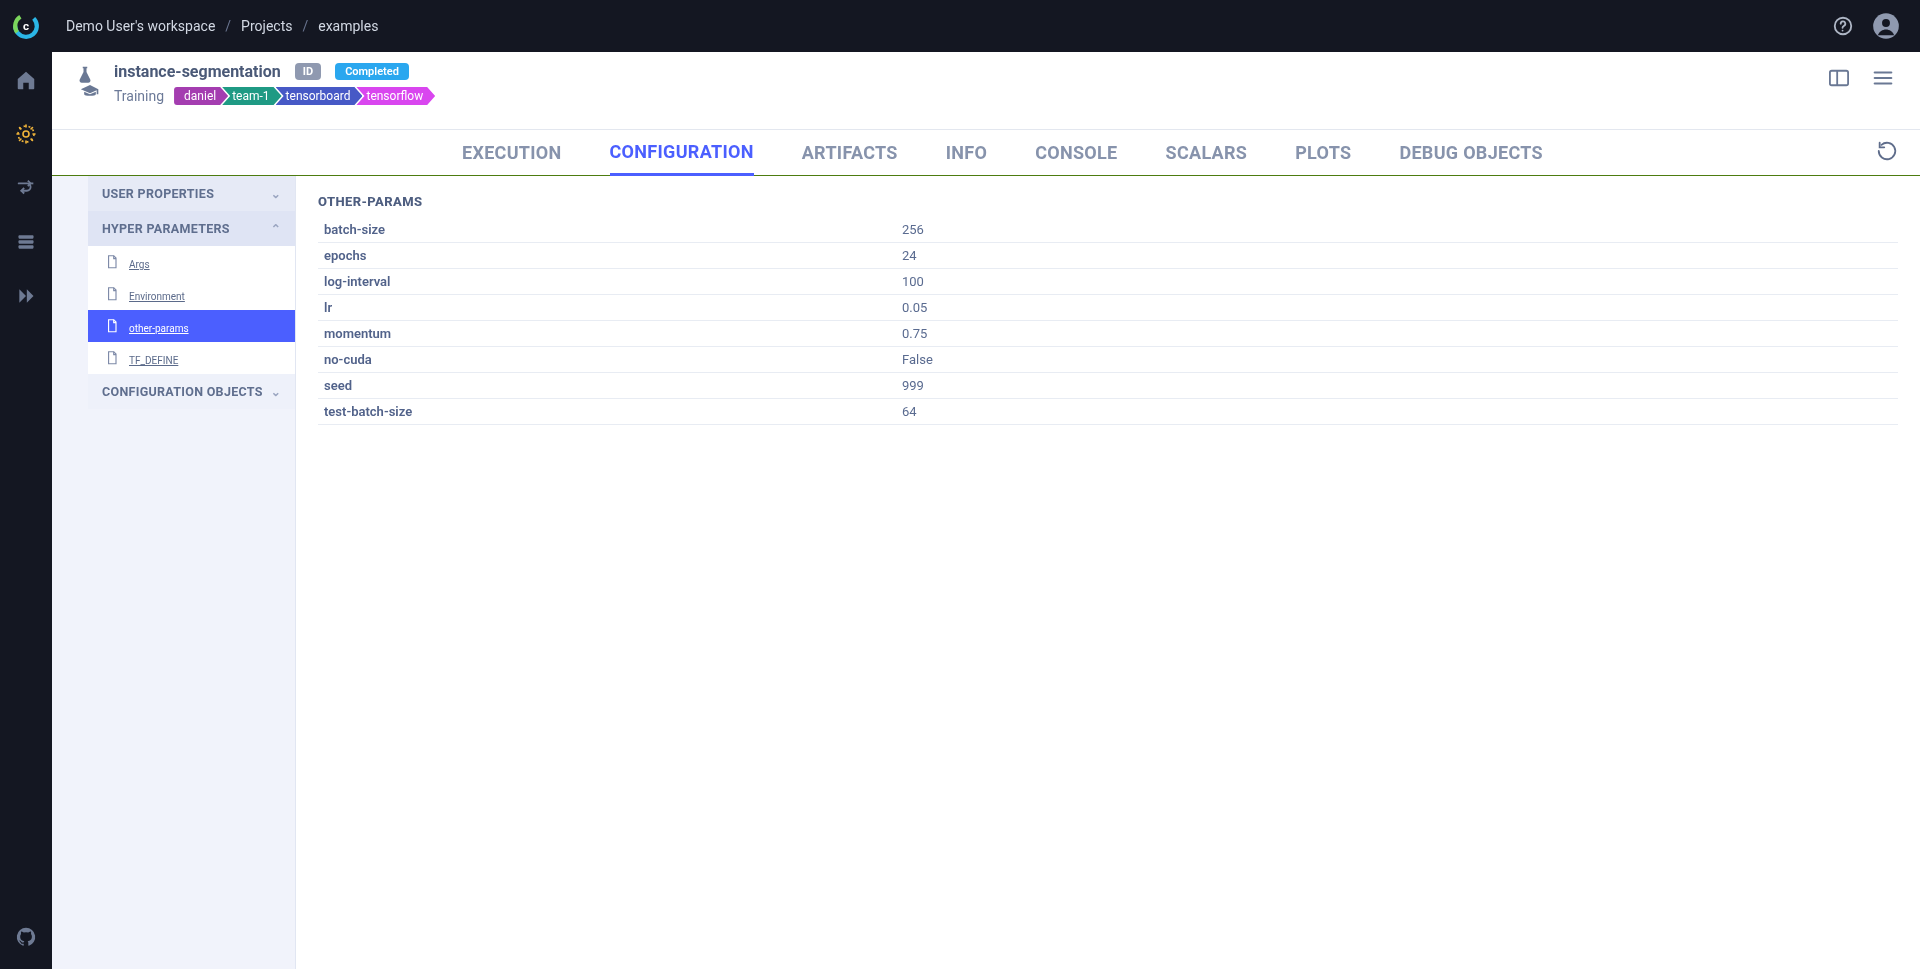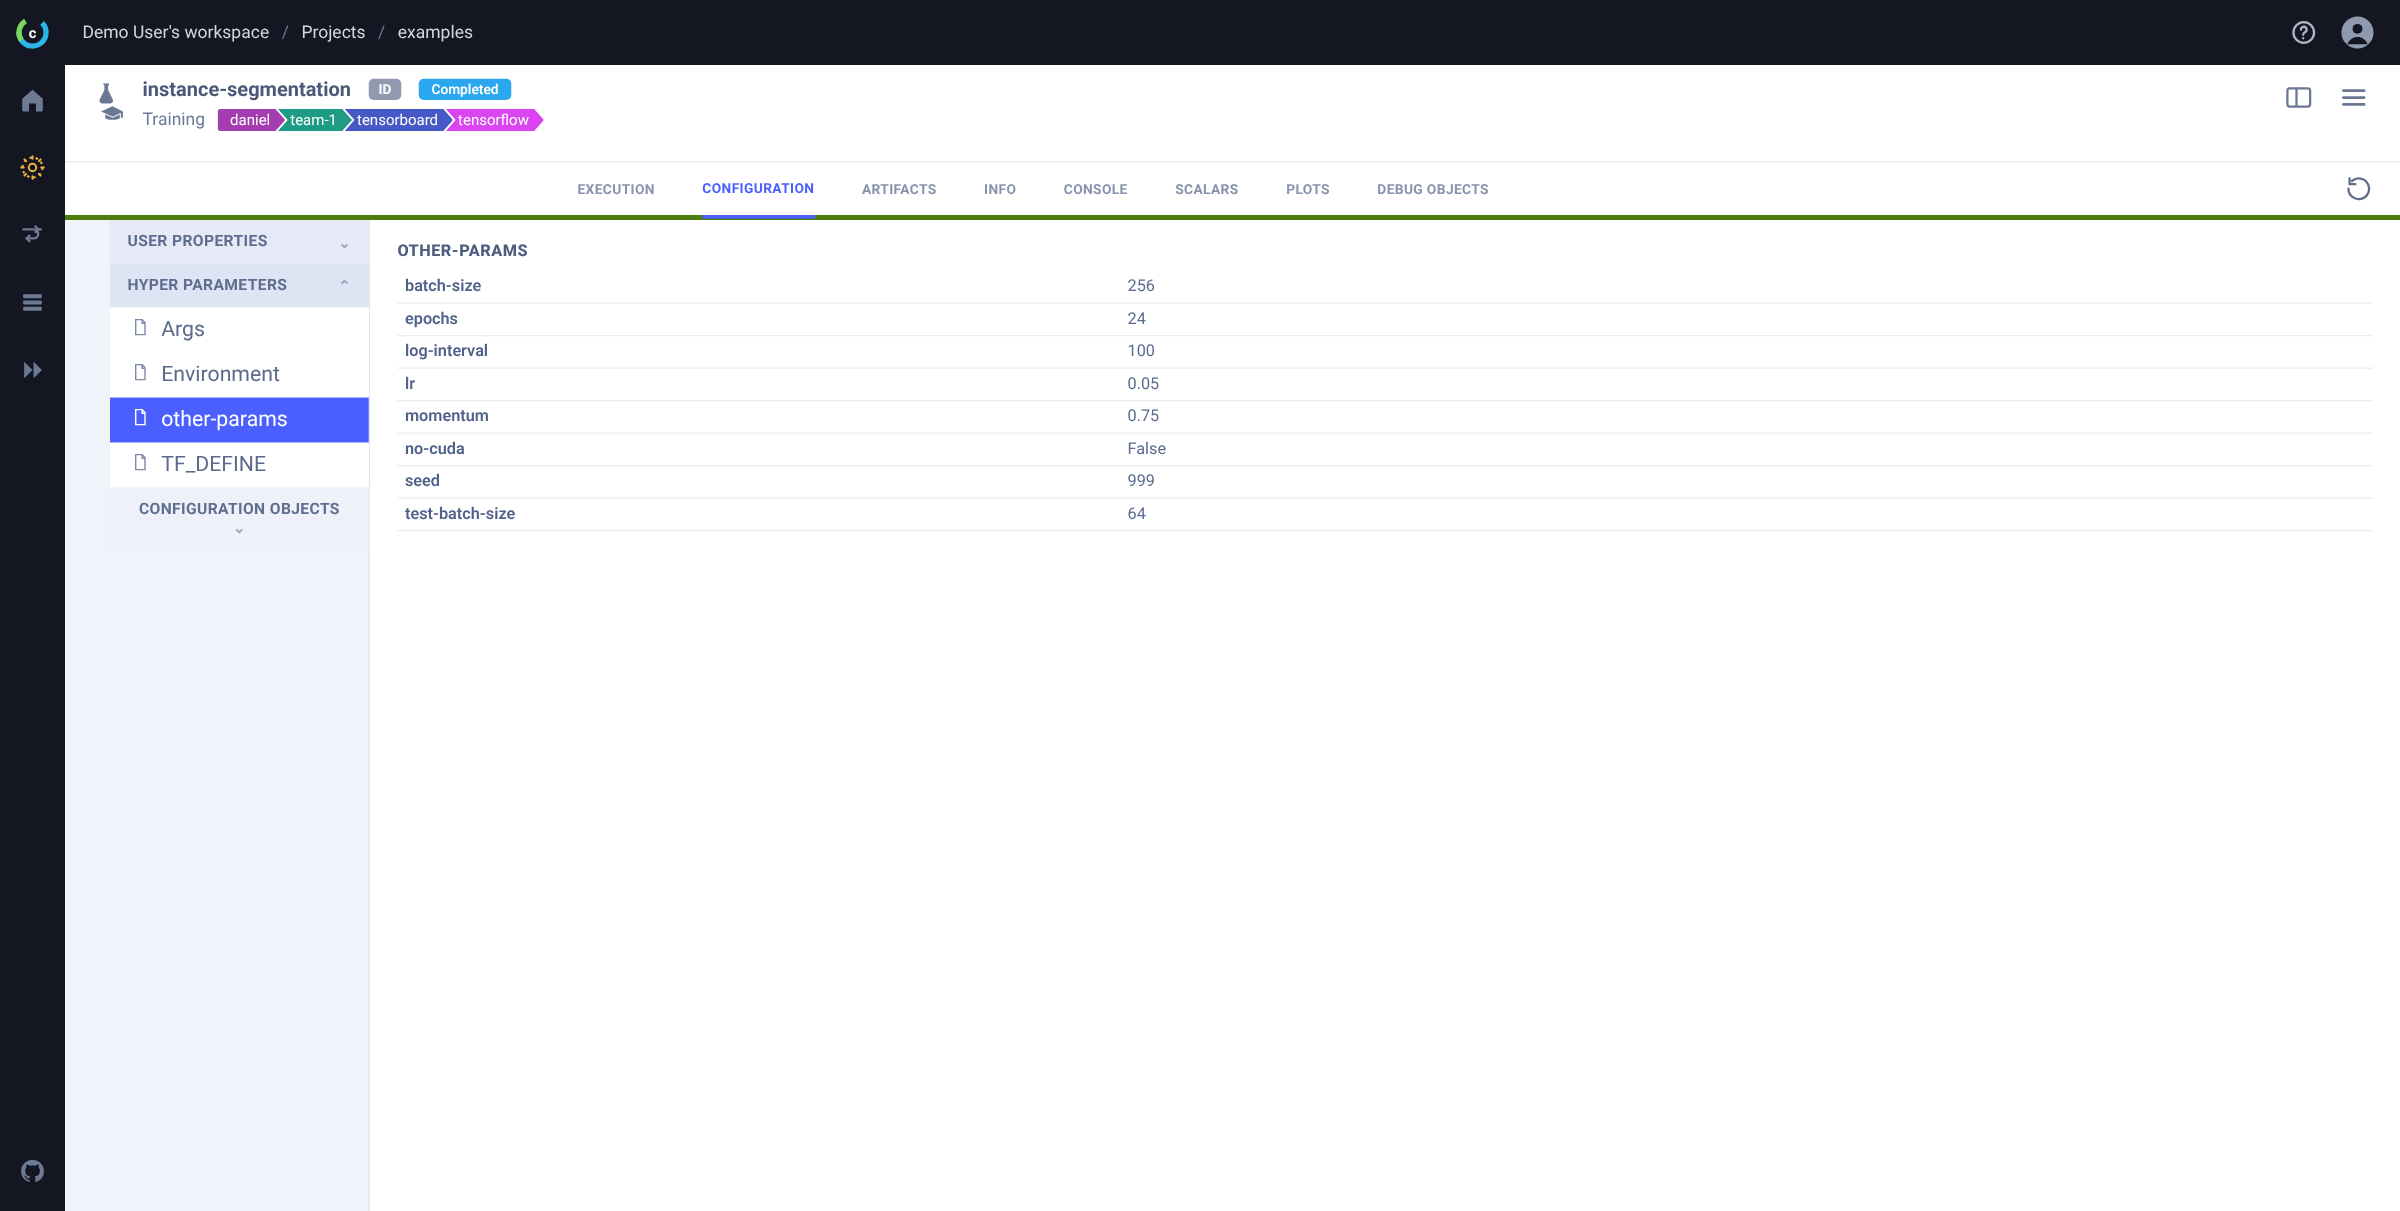--- a/index.html
+++ b/index.html
@@ -108,48 +108,48 @@
   .tag.c1 { background:#a43db0; }
   .tag.c2 { background:#1f9a84; }
   .tag.c3 { background:#4759c6; }
   .tag.c4 { background:#d946ef; }
   .exp-header-actions {
     margin-left:auto; display:flex; align-items:center; gap:22px; color:#6a7894;
     padding-top:6px; padding-right:4px;
   }
   
   .tabs {
-    display:flex; align-items:center; height:46px; border-bottom:4px solid #4d7c0f;
-    padding-left: 410px; gap:38px; font-size:11px; font-weight:700; color:#8793ac; letter-spacing:.3px;
+    display:flex; align-items:center; height:46px; border-bottom:1px solid #4d7c0f;
+    padding-left: 410px; gap:48px; font-size:18px; font-weight:700; color:#8793ac; letter-spacing:.3px;
     position:relative;
   }
   .tab { cursor:pointer; height:46px; display:flex; align-items:center; }
   .tab.active { color:#4b5fff; border-bottom:3px solid #4b5fff; margin-bottom:-1px; }
   .tabs-right { position:absolute; right:22px; top:10px; color:#5f6d8b; cursor:pointer; }
   
   .content-row { display:flex; flex:1; min-height:0; }
   .side-panel {
     width: 244px; background:#f1f3fb; border-right:1px solid #e1e6f2;
     display:flex; flex-direction:column; font-size:12.5px;padding-left:36px;
   }
   .side-section {
     padding: 10px 14px; font-weight:700; color:#5f6e8e; letter-spacing:.3px;
     display:flex; align-items:center; justify-content:space-between; cursor:pointer;
     background:#e6eaf6;
   }
   .side-section.alt { background:#dfe4f4; }
   .side-section .chev { color:#9aa5c0; font-size:12px; }
   .side-list { background:#ffffff; }
   .side-item {
-    display:flex; align-items:flex-start; gap:10px; padding:8px 14px; font-size:17px;
-    color:#5b6a8a; cursor:pointer; border-left:3px solid transparent;
+    display:flex; align-items:flex-end; gap:10px; padding:8px 14px; font-size:10px;
+    color:#5b6a8a; cursor:pointer; border-left:3px solid transparent;text-decoration:underline;
   }
   .side-item.active { background:#4b5fff; color:#fff; }
   .side-item .doc-ico { width:14px; height:16px; }
-  .side-section.conf { background:#eef1fa;flex-direction:column; }
+  .side-section.conf { background:#eef1fa; }
   
   .params-area { flex:1; padding: 18px 22px; overflow:auto; }
   .params-title { font-size:13px; font-weight:800; color:#4e5e80; letter-spacing:.4px; margin-bottom:8px; }
   .param-row {
     display:flex; align-items:center; font-size:13px; color:#51628a;
     border-bottom:1px solid #e8ecf3; height:26px;
   }
   .param-key { width:584px; padding-left:6px; font-weight:600; }
   .param-val { color:#5a6b90; }
   

